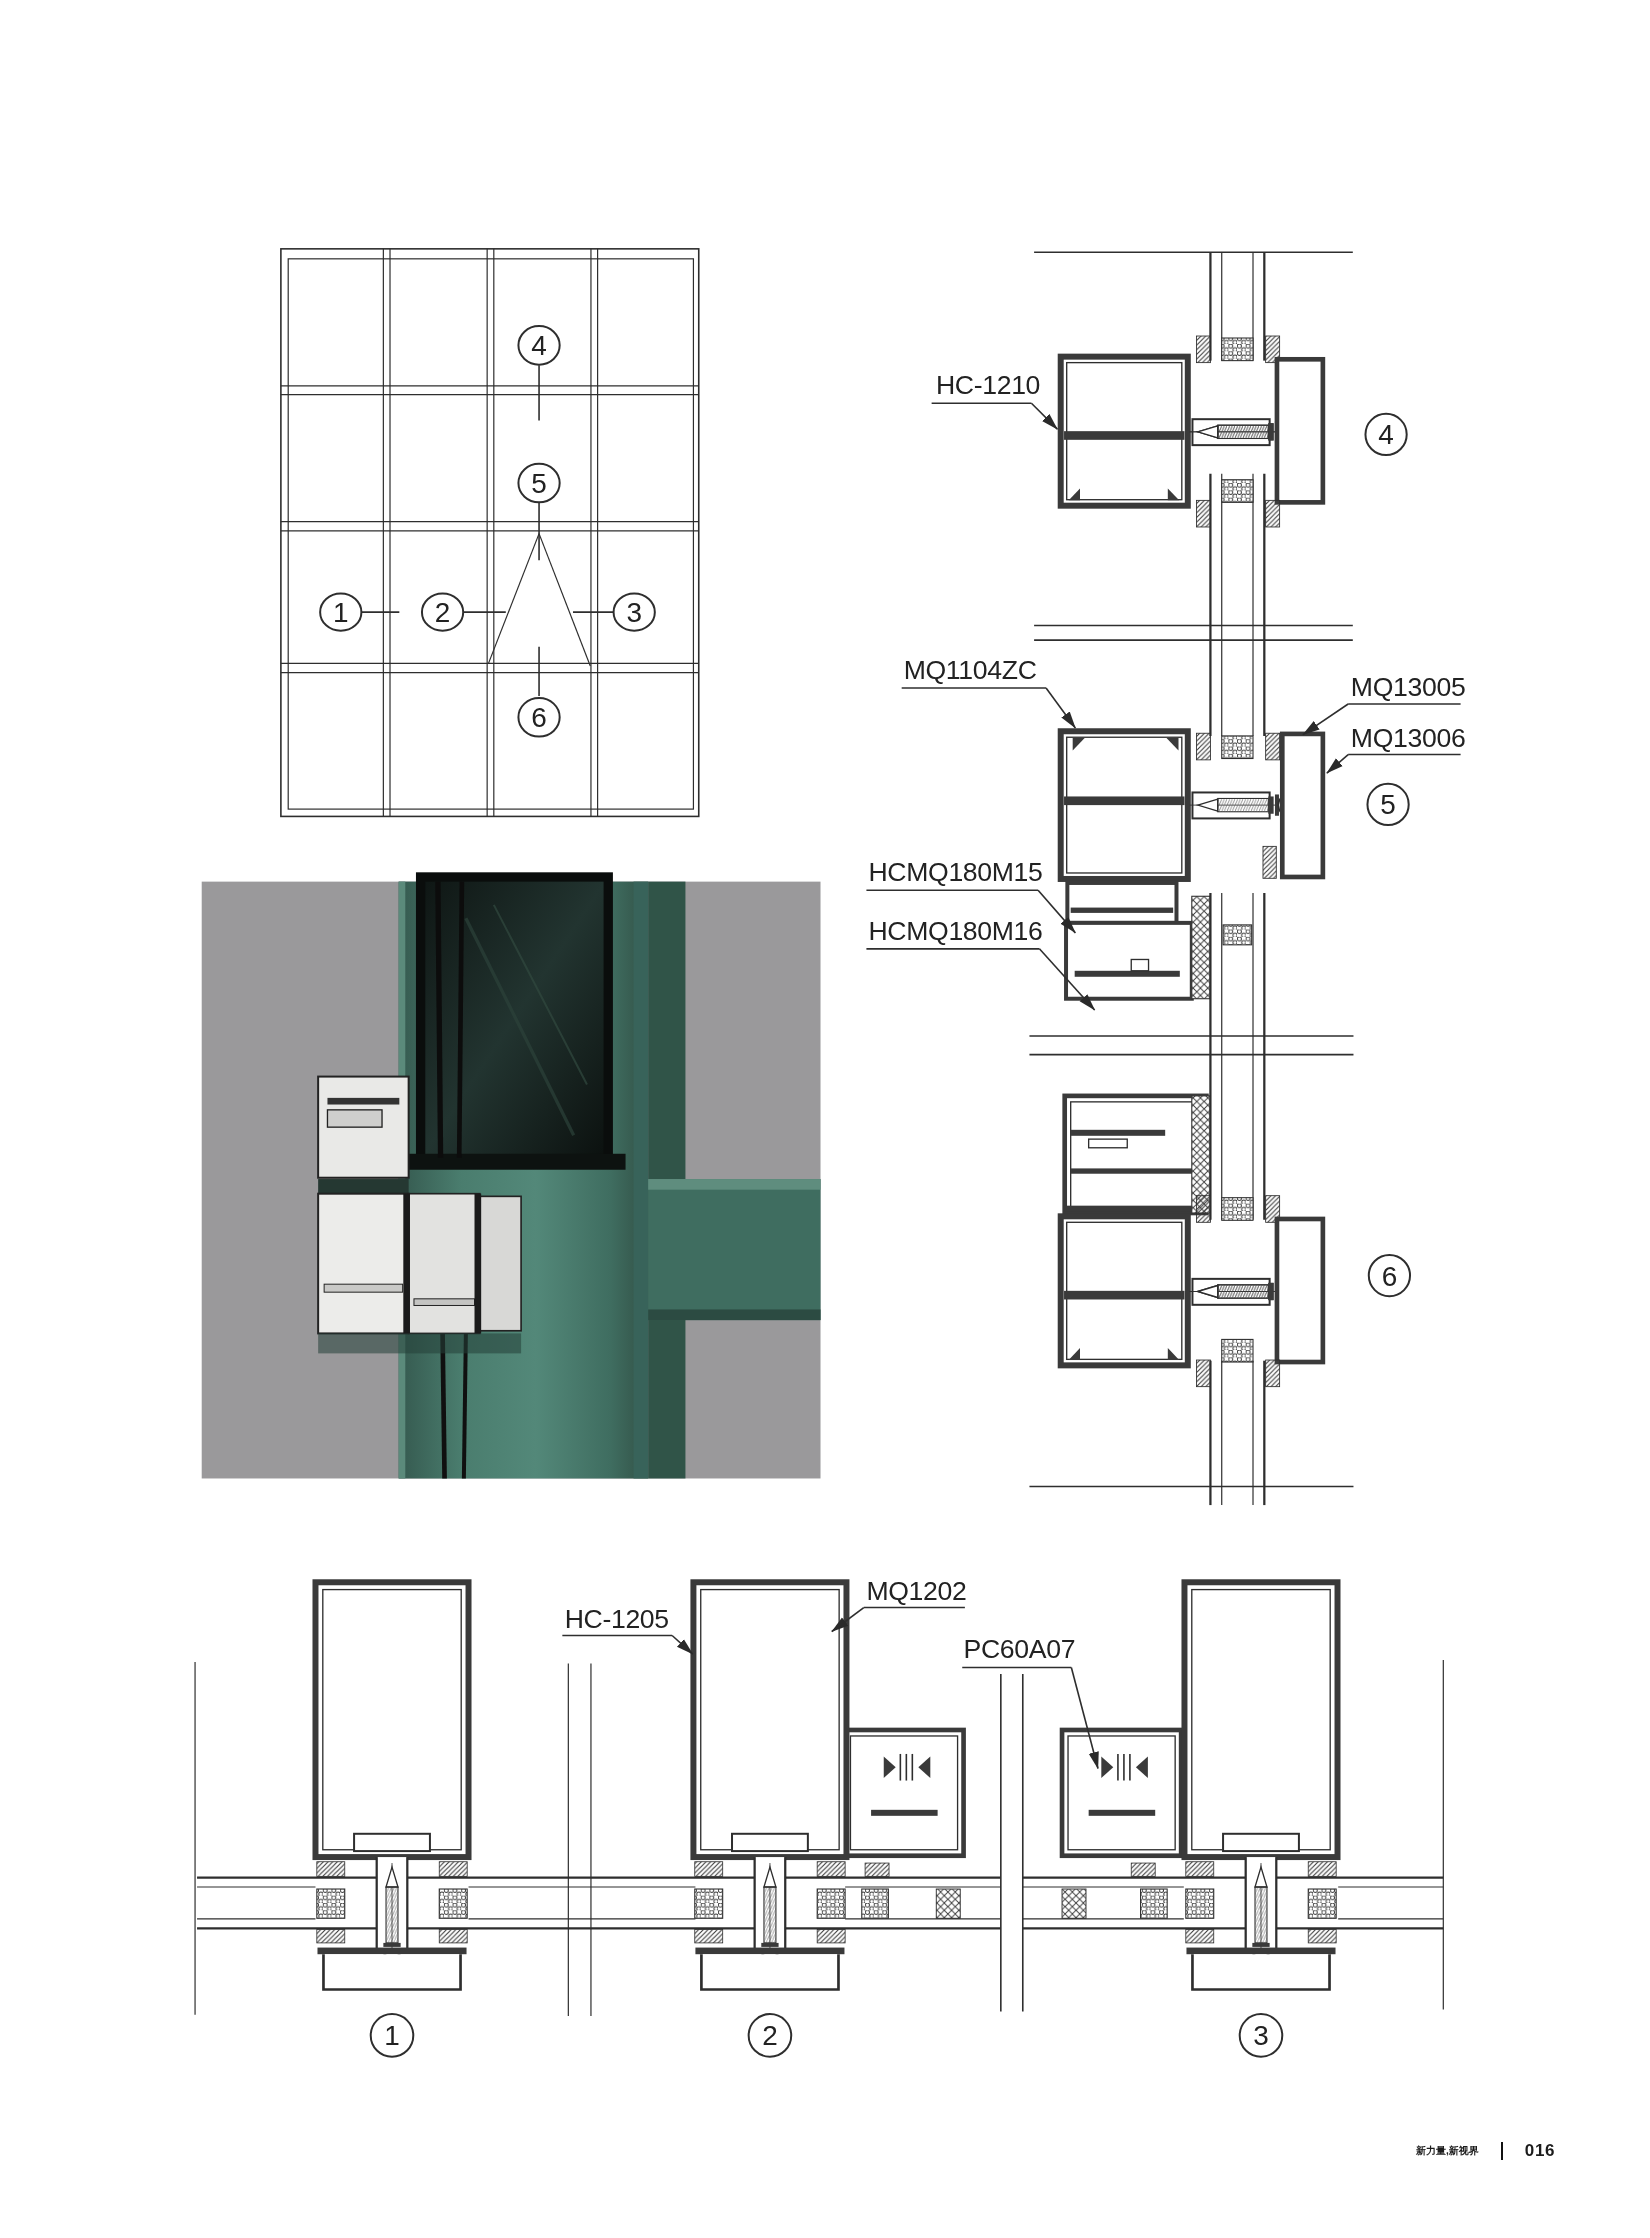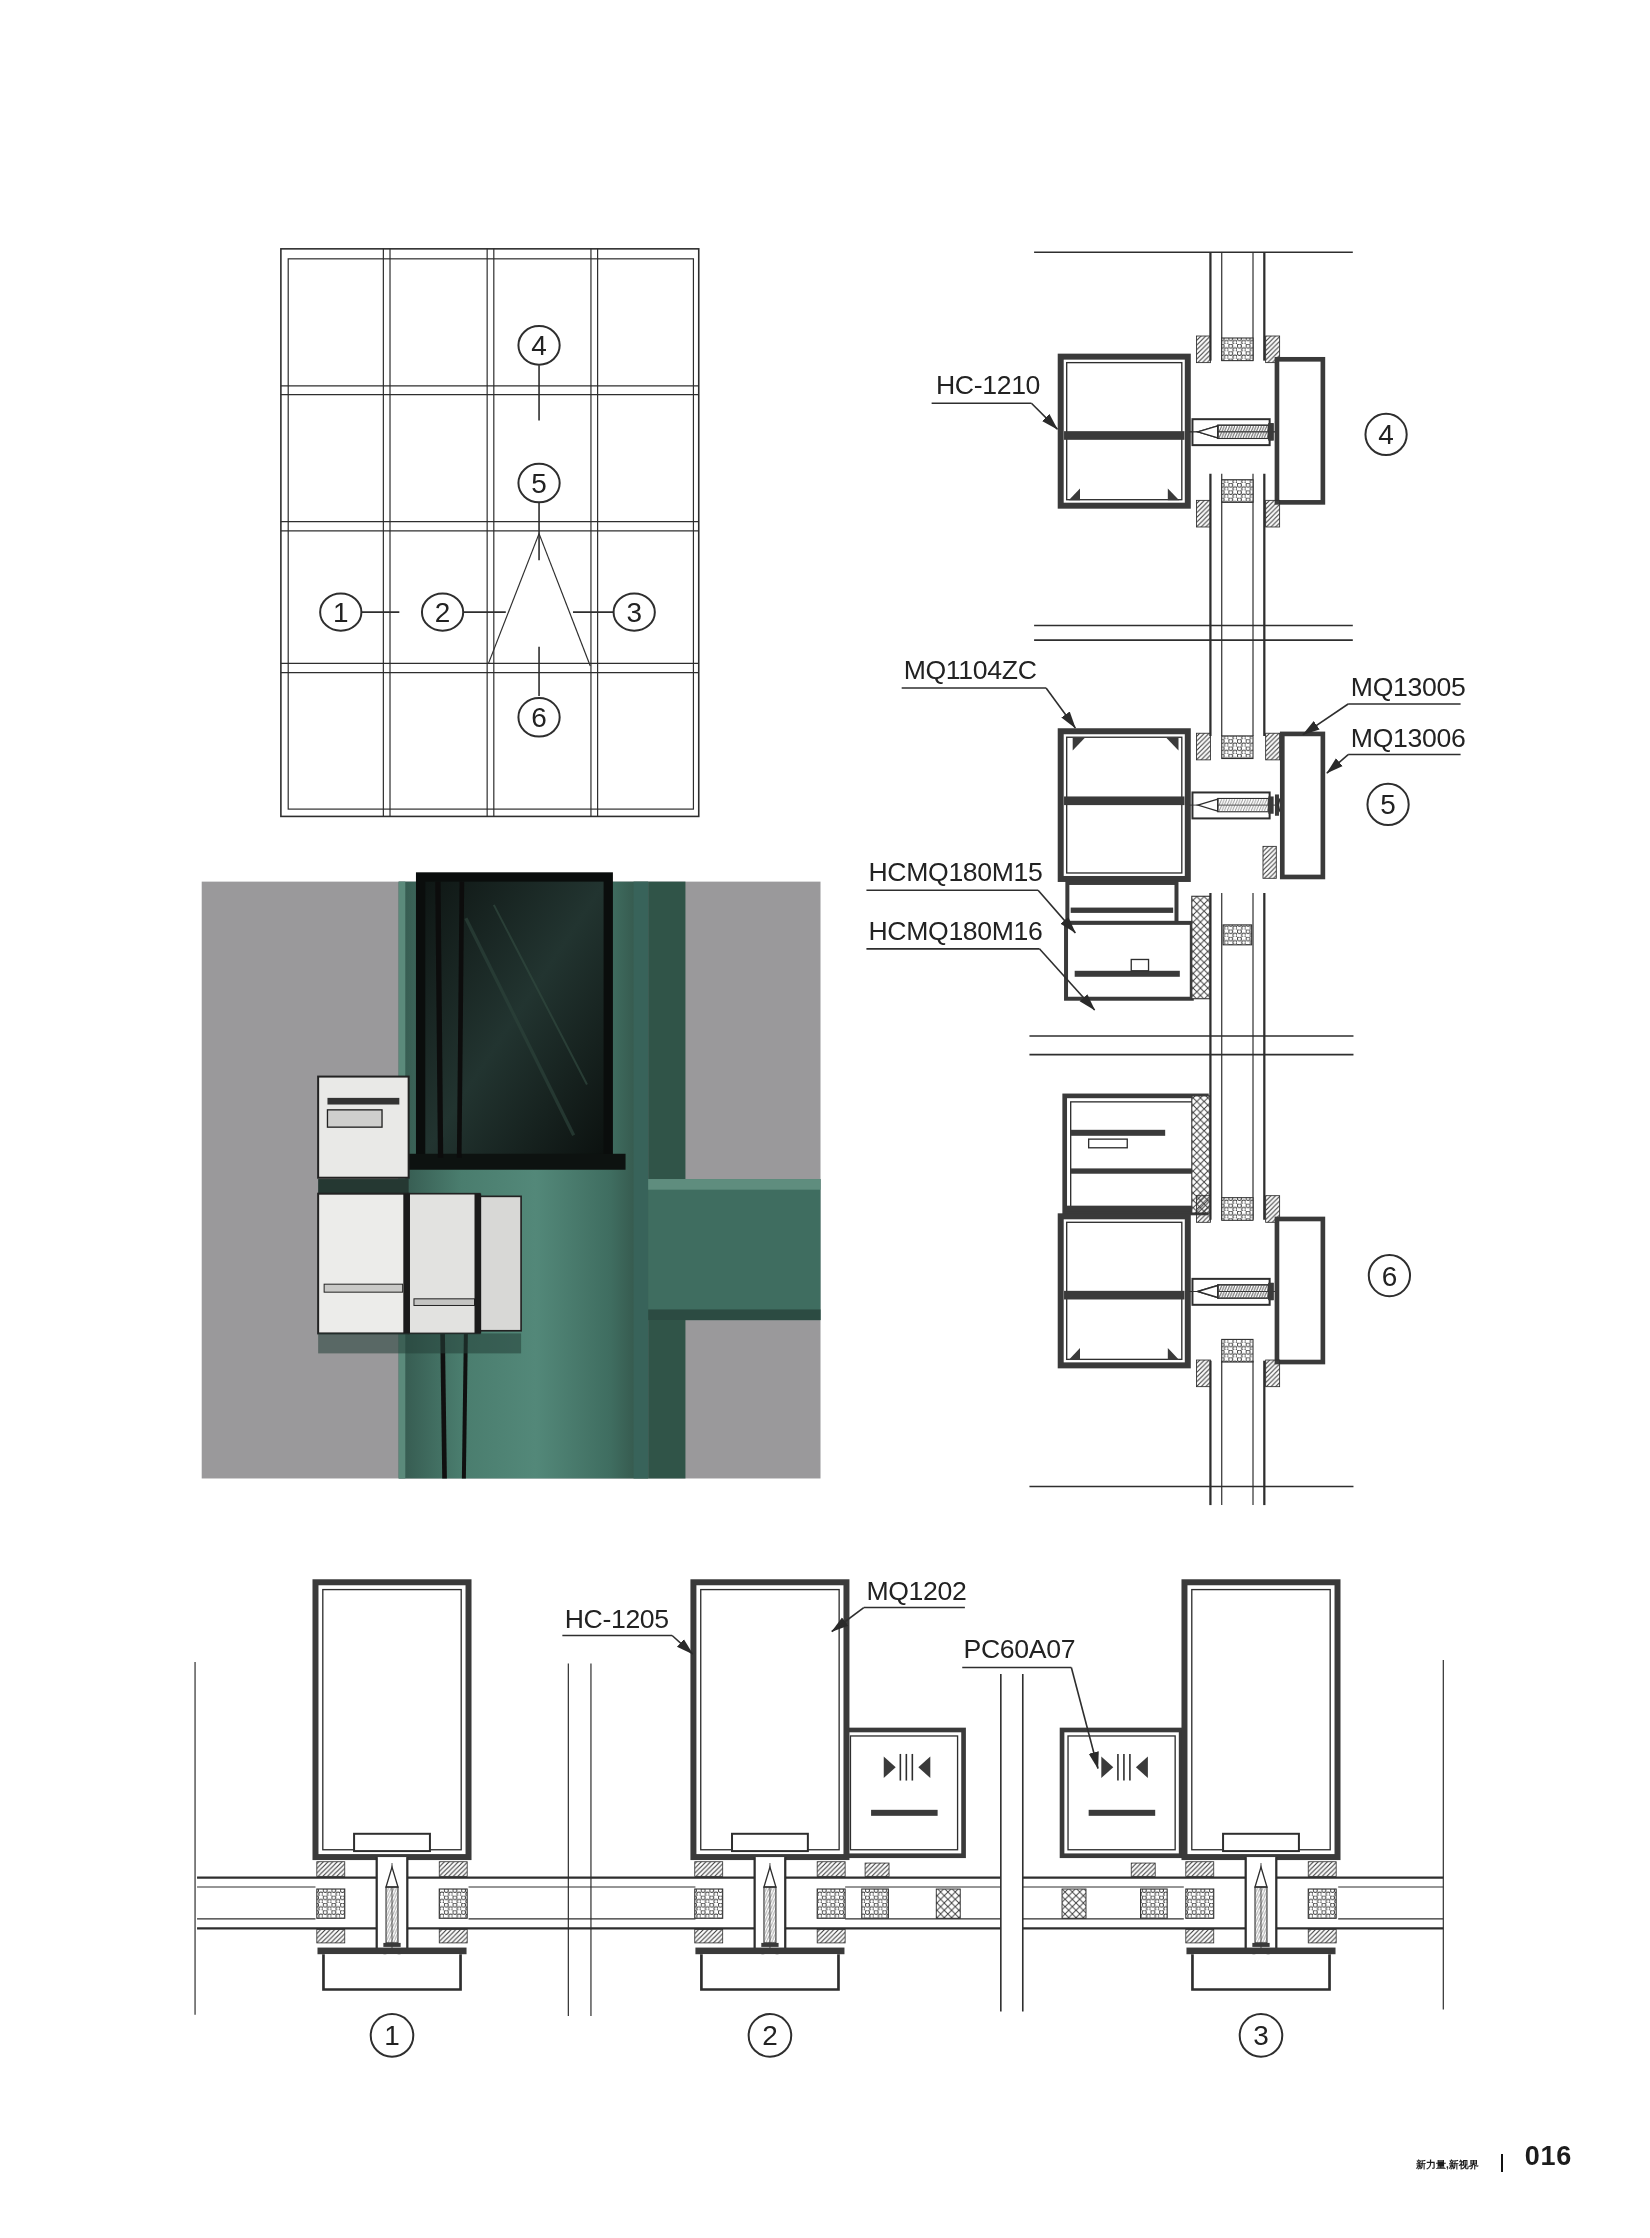--- a/index.html
+++ b/index.html
@@ -10,24 +10,24 @@
   .w1{stroke-width:1.8;} .w2{stroke-width:2.4;} .w3{stroke-width:3.4;}
   .box{fill:#fff;stroke:#3a3a3a;stroke-width:9;}
   .box7{fill:#fff;stroke:#3a3a3a;stroke-width:7;}
   .box6{fill:#fff;stroke:#3a3a3a;stroke-width:6;}
   .thin{fill:none;stroke:#2e2e2e;stroke-width:2;}
   .dark{fill:#3a3a3a;stroke:none;}
   .lbl{font-size:40px;fill:#222;letter-spacing:-0.5px;}
   .num{font-size:42px;fill:#222;text-anchor:middle;}
   .cir{fill:#fff;stroke:#2e2e2e;stroke-width:3;}
   .lead{stroke:#2e2e2e;stroke-width:2.4;fill:none;}
-  .footer{position:absolute;left:1416px;top:2141px;display:flex;align-items:flex-end;gap:22px;color:#1c1c1c;}
+  .footer{position:absolute;left:1416px;top:2141px;display:flex;align-items:center;gap:22px;color:#1c1c1c;}
   .footer .slog{font-size:10px;font-weight:bold;letter-spacing:0px;}
   .footer .fdiv{width:2px;height:18px;background:#111;display:inline-block;}
-  .footer .pnum{font-size:27px;font-weight:bold;letter-spacing:0.7px;}
+  .footer .pnum{font-size:17px;font-weight:bold;letter-spacing:0.7px;}
 </style>
 </head>
 <body>
 
 
 
 <svg width="1651" height="2239" viewBox="0 0 2481 3365">
 <defs>
   <pattern id="pHoney" width="13" height="11" patternUnits="userSpaceOnUse">
     <circle cx="3.5" cy="3" r="3.1" fill="none" stroke="#3a3a3a" stroke-width="1.4"></circle>

